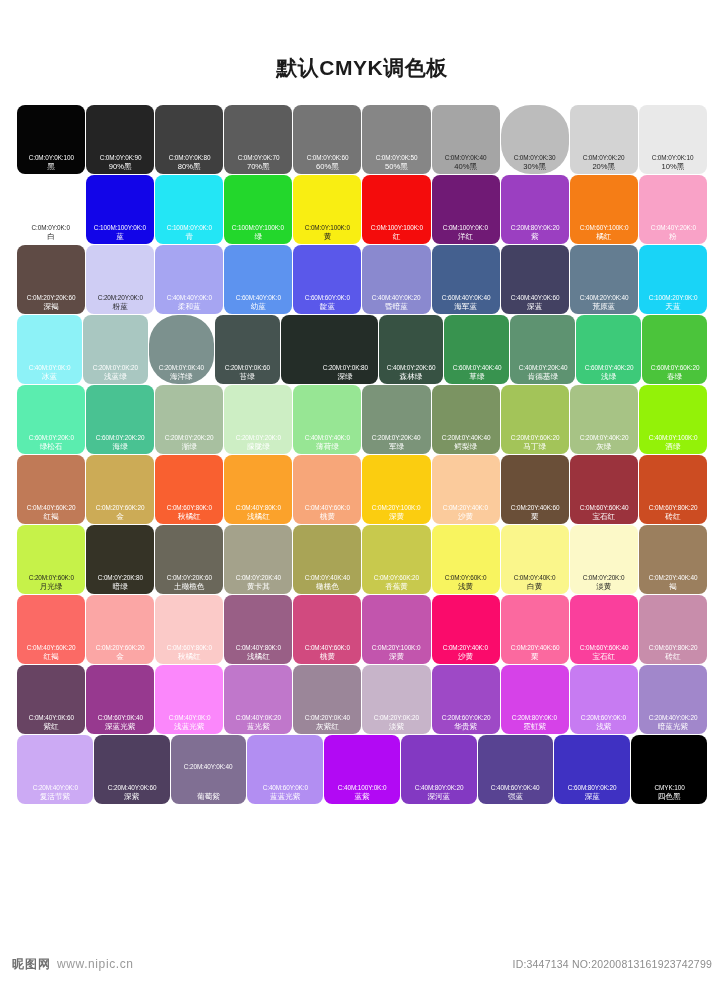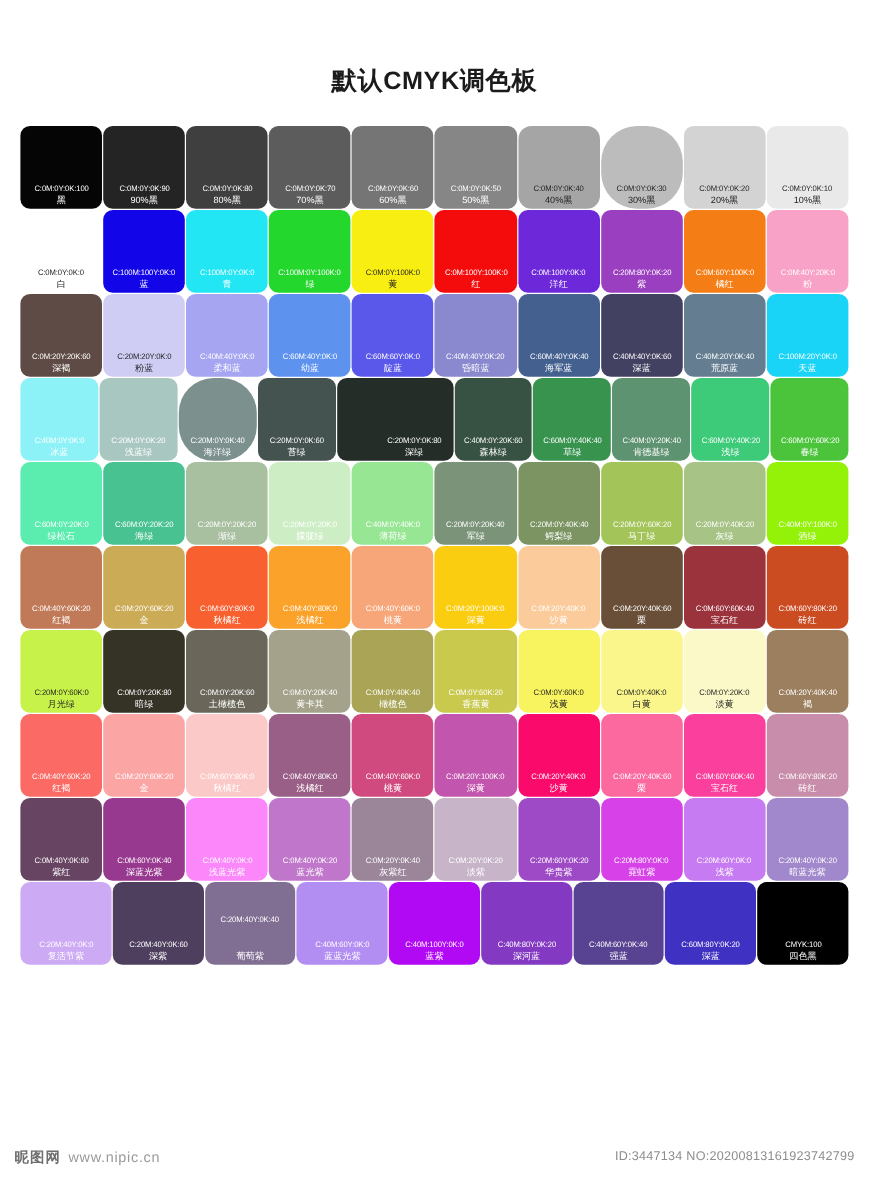--- a/index.html
+++ b/index.html
@@ -142,21 +142,21 @@
           <div class="cname">70%黑</div>
         </div>
         <div class="swatch light-text" style="background: rgb(117, 117, 117);">
           <div class="code">C:0M:0Y:0K:60</div>
           <div class="cname">60%黑</div>
         </div>
         <div class="swatch light-text" style="background: rgb(134, 134, 134);">
           <div class="code">C:0M:0Y:0K:50</div>
           <div class="cname">50%黑</div>
         </div>
-        <div class="swatch dark-text" style="background: rgb(165, 165, 165); border-radius: 11px;">
+        <div class="swatch dark-text" style="background: rgb(165, 165, 165);">
           <div class="code">C:0M:0Y:0K:40</div>
           <div class="cname">40%黑</div>
         </div>
         <div class="swatch dark-text" style="background: rgb(188, 188, 188); border-radius: 30px;">
           <div class="code">C:0M:0Y:0K:30</div>
           <div class="cname">30%黑</div>
         </div>
         <div class="swatch dark-text" style="background: rgb(211, 211, 211);">
           <div class="code">C:0M:0Y:0K:20</div>
           <div class="cname">20%黑</div>
@@ -184,21 +184,21 @@
           <div class="cname">绿</div>
         </div>
         <div class="swatch dark-text" style="background: rgb(249, 238, 18);">
           <div class="code">C:0M:0Y:100K:0</div>
           <div class="cname">黄</div>
         </div>
         <div class="swatch light-text" style="background: rgb(244, 12, 12);">
           <div class="code">C:0M:100Y:100K:0</div>
           <div class="cname">红</div>
         </div>
-        <div class="swatch light-text" style="background: #6d28d9;">
+        <div class="swatch light-text" style="background: #701a75;">
           <div class="code">C:0M:100Y:0K:0</div>
           <div class="cname">洋红</div>
         </div>
         <div class="swatch light-text" style="background: rgb(155, 63, 193);">
           <div class="code">C:20M:80Y:0K:20</div>
           <div class="cname">紫</div>
         </div>
         <div class="swatch light-text" style="background: rgb(245, 125, 22);">
           <div class="code">C:0M:60Y:100K:0</div>
           <div class="cname">橘红</div>

